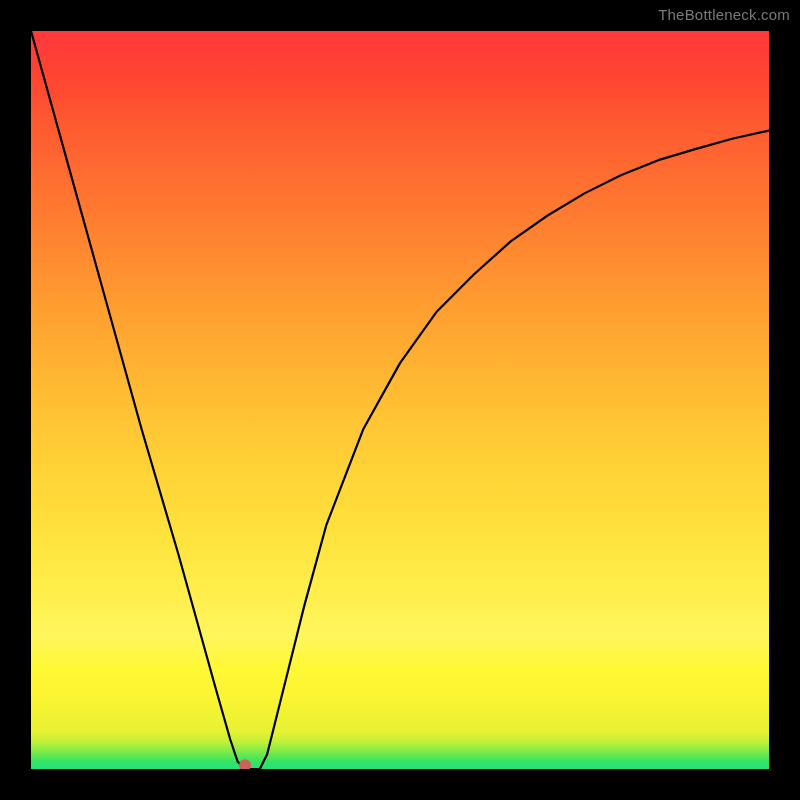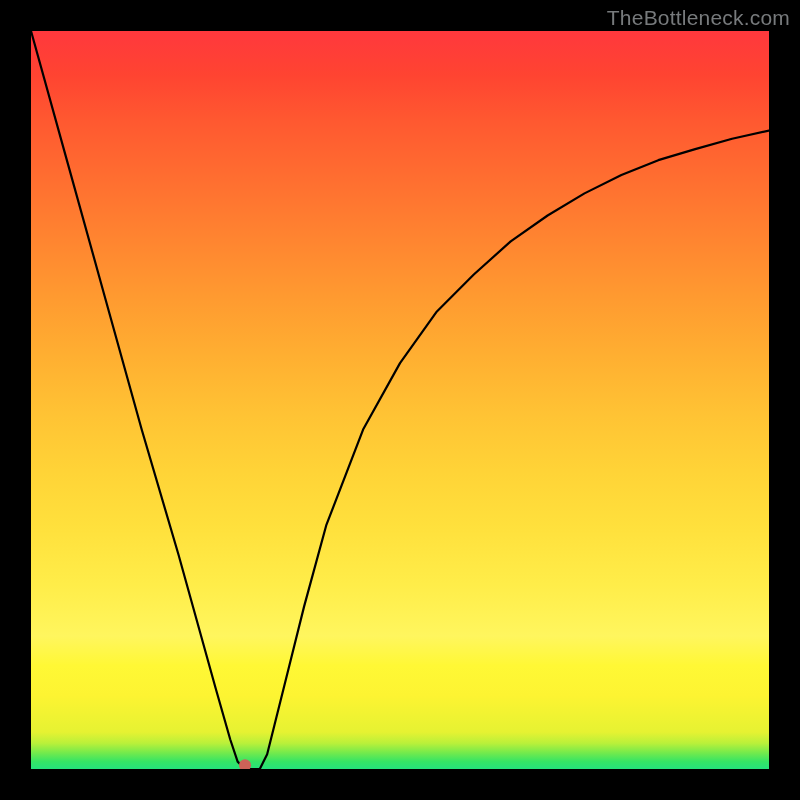--- a/index.html
+++ b/index.html
@@ -52,21 +52,21 @@
     left: 0;
     top: 0;
     width: 738px;
     height: 738px;
   }
   .watermark {
     position: absolute;
     top: 6px;
     right: 10px;
     color: #777a7c;
-    font-size: 21px;
+    font-size: 15px;
     font-weight: 500;
     letter-spacing: 0.2px;
     user-select: none;
   }
 </style>
 </head>
 <body>
 
 <div class="frame">
   <div class="plot-area">

